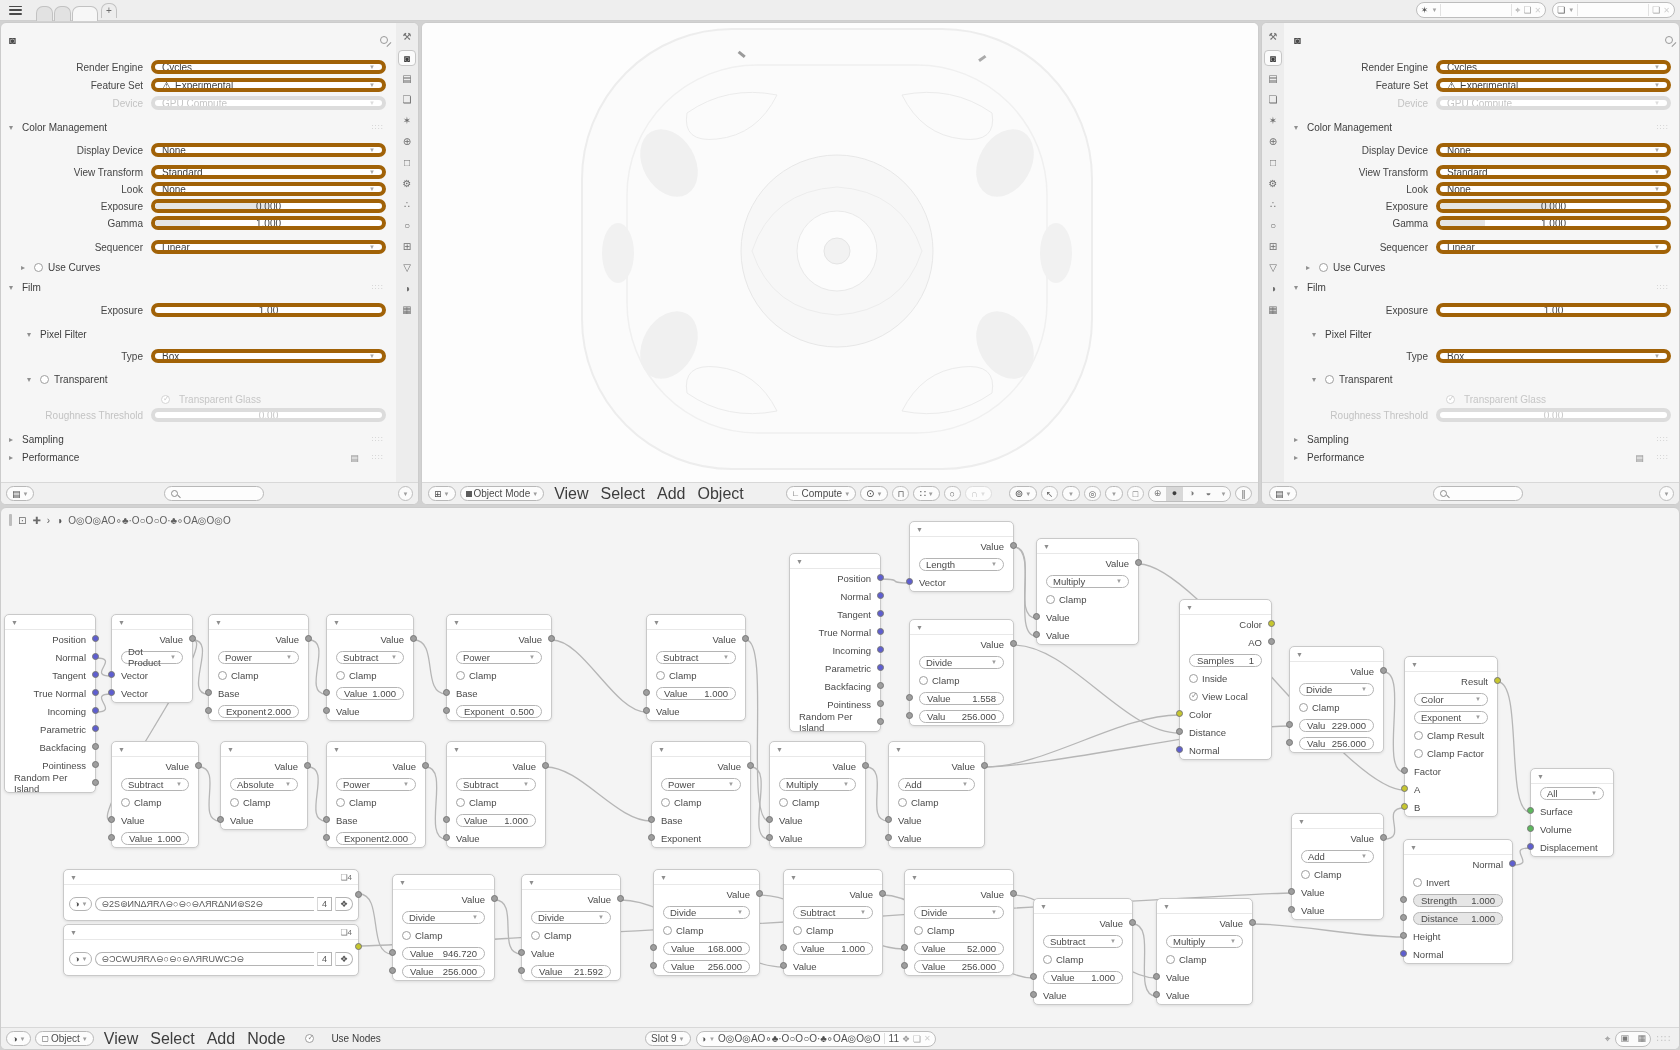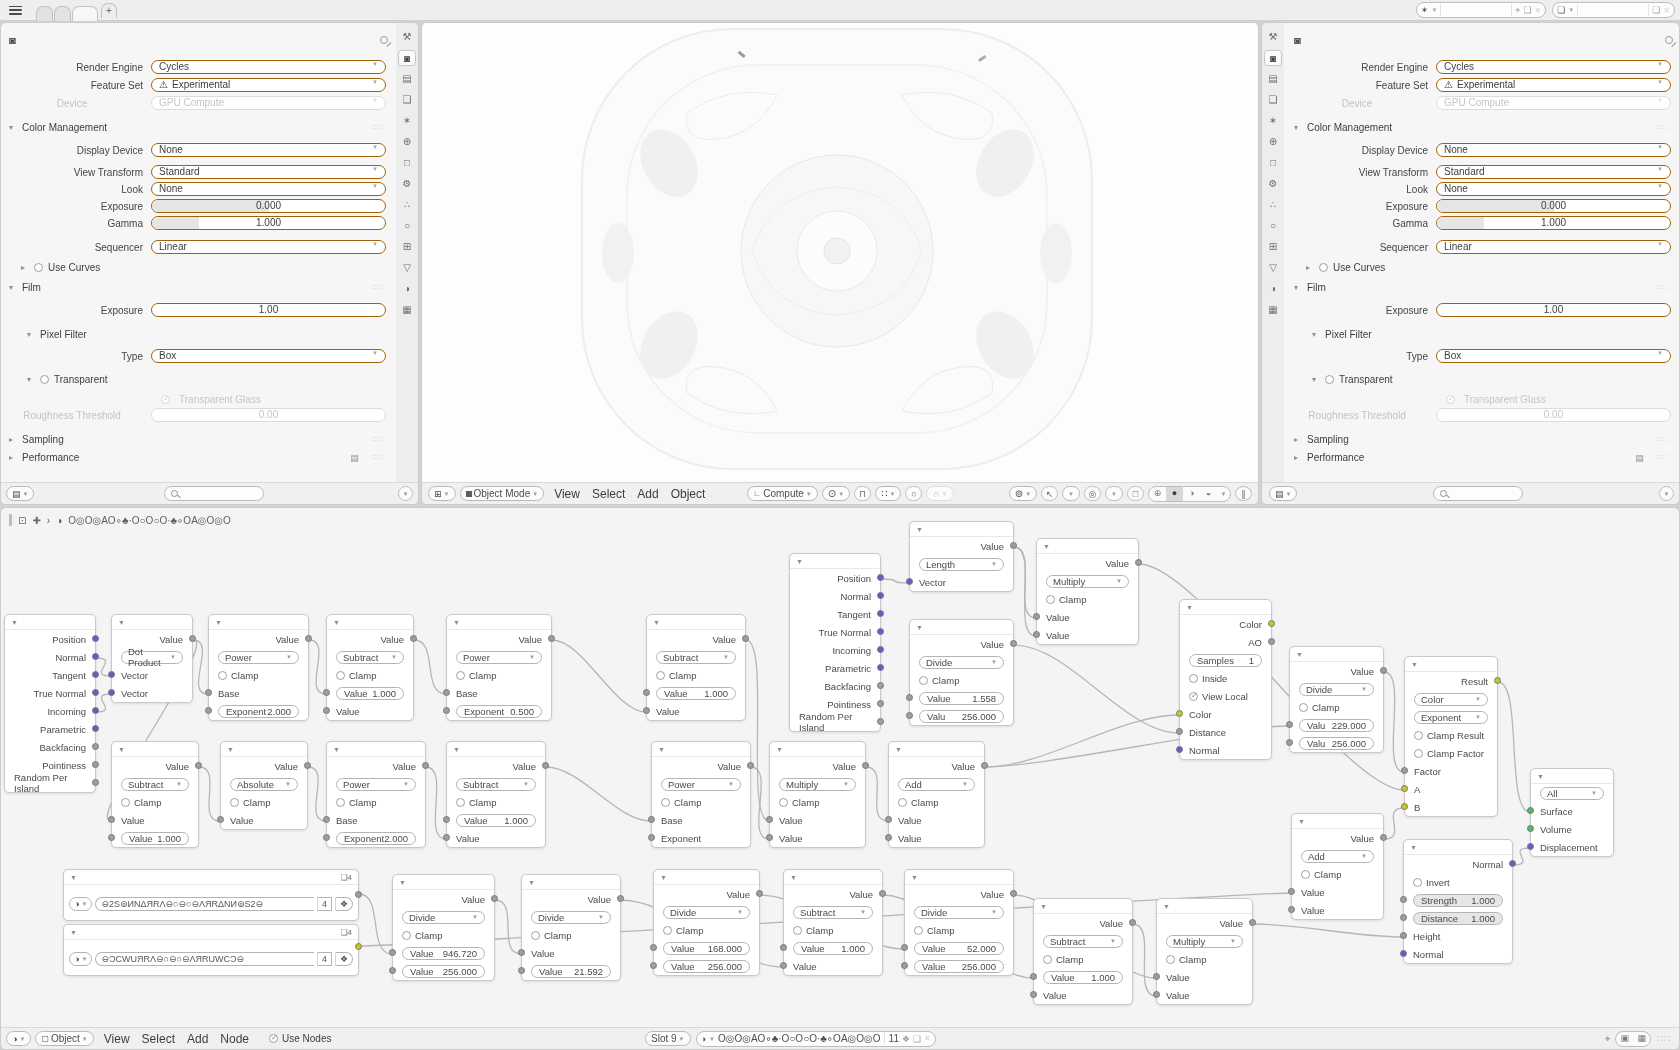--- a/index.html
+++ b/index.html
@@ -33,22 +33,22 @@
   .circle-chev { position:absolute; width:15px; height:15px; border:1px solid #bdbdbd; border-radius:50%; background:#fbfbfb; color:#9e9e9e; font-size:6px; text-align:center; line-height:14px; }
 
   
   .prop-content { position:absolute; top:0; bottom:22px; overflow:hidden; }
   .prop-top { display:flex; align-items:center; height:22px; margin-top:6px; padding:0 8px; }
   .panel-ic { color:#4a4a4a; font-size:11px; }
   .icon-pin { position:relative; margin-left:auto; width:8px; height:8px; border:1.2px solid #9a9a9a; border-radius:50%; }
   .icon-pin::after { content:""; position:absolute; width:6px; height:1.2px; background:#9a9a9a; transform:rotate(-45deg); left:5px; top:7px; }
   .prow { display:flex; align-items:center; height:14px; padding-right:10px; }
   .plabel { width:150px; text-align:right; padding-right:8px; color:#454545; white-space:nowrap; }
-  .plabel.dim { color:#c3c3c3;text-align:center; }
-  .pwidget { flex:1; position:relative; height:14px; border:1px solid #a16207; border-radius:8px; background:#fff; display:flex; align-items:flex-start; padding:0 7px; color:#3e3e3e; overflow:hidden; }
+  .plabel.dim { color:#c3c3c3; }
+  .pwidget { flex:1; position:relative; height:14px; border:4px solid #a16207; border-radius:8px; background:#fff; display:flex; align-items:center; padding:0 7px; color:#3e3e3e; overflow:hidden; }
   .pwidget .wchev { margin-left:auto; color:#a8a8a8; font-size:6px; }
   .pwidget.dis { border-color:#dcdcdc; color:#c6c6c6; }
   .pwidget.dis .wchev { color:#ddd; }
   .sl-fill { position:absolute; left:0; top:0; bottom:0; background:#e5e5e5; }
   .wnum { flex:1; text-align:center; position:relative; }
   .psection { display:flex; align-items:center; gap:5px; padding-left:8px; color:#3d3d3d; }
   .psection .arr { color:#8f8f8f; font-size:8px; width:8px; }
   .dots4 { margin-left:auto; margin-right:12px; color:#d2d2d2; font-size:8px; letter-spacing:1px; }
   .listic { margin-left:auto; color:#8f8f8f; font-size:9px; }
   .listic + .dots4 { margin-left:8px; }
@@ -56,21 +56,21 @@
   .cbox.on::after { content:"✓"; position:absolute; left:1px; top:-2px; font-size:8px; color:#8a8a8a; }
   .cbox.dim { border-color:#d5d5d5; }
   .cbox.dim::after { color:#c9c9c9; }
   .navbar { position:absolute; top:0; bottom:22px; width:22px; background:#ededed; display:flex; flex-direction:column; align-items:center; padding-top:6px; gap:5px; }
   .nav-ic { width:18px; height:16px; text-align:center; line-height:16px; color:#6e6e6e; font-size:10px; border-radius:4px; }
   .nav-ic.active { background:#fbfbfb; border:1px solid #c6c6c6; color:#3c3c3c; }
 
   
   #viewport-canvas { position:absolute; inset:0; bottom:22px; background:#fdfdfd; }
   .vp-header { display:flex; align-items:center; gap:4px; padding-left:6px; }
-  .menu-item { color:#3d3d3d; padding:0 6px; font-size:12px;text-align:right; }
+  .menu-item { color:#3d3d3d; padding:0 6px; font-size:16px;text-align:right; }
   .mini-sq { width:6px; height:6px; background:#5c5c5c; }
   .tool-btn { display:flex; align-items:center; justify-content:center; height:15px; min-width:17px; border:1px solid #c0c0c0; border-radius:8px; background:#fbfbfb; color:#666; font-size:9px; padding:0 3px; gap:2px; }
   .shade-group { display:flex; align-items:center; height:16px; border:1px solid #bdbdbd; border-radius:8px; background:#fbfbfb; overflow:hidden; }
   .shade-btn { width:17px; height:16px; text-align:center; line-height:15px; color:#7b7b7b; font-size:9px; }
   .shade-btn.active { background:#d8d8d8; color:#3d3d3d; }
 
   
   #node-editor { background:#f4f4f4; }
   #links-svg { position:absolute; inset:0; }
   .breadcrumb { position:absolute; left:8px; top:6px; display:flex; align-items:center; gap:6px; color:#5f5f5f; font-size:10px; }
@@ -88,21 +88,21 @@
   .nfld .fval { margin-left:auto; }
   .nfld.slfill { background:linear-gradient(to right,#e6e6e6 0,#e6e6e6 100%); }
   .dbrow { display:flex; align-items:center; gap:3px; padding:0 5px; height:20px; }
   .dbrow .nbtn { display:flex; align-items:center; height:14px; border:1px solid #b4b4b4; border-radius:7px; padding:0 4px; gap:2px; background:#fff; color:#555; font-size:9px; }
   .dbrow .nname { flex:1; height:14px; border:1px solid #b4b4b4; border-radius:7px 0 0 7px; border-right:none; background:#fff; padding:0 5px; line-height:13px; white-space:nowrap; overflow:hidden; font-size:9px; color:#565656; }
   .dbrow .nchip { height:14px; border:1px solid #b4b4b4; border-left:1px solid #d8d8d8; background:#fff; padding:0 4px; line-height:13px; font-size:9px; color:#565656; }
   .dbrow .nshield { border-radius:0 7px 7px 0; }
   .ne-header { position:absolute; left:0; right:0; bottom:0; height:22px; background:#f0f0f0; border-top:1px solid #d8d8d8; display:flex; align-items:center; gap:4px; padding-left:5px; }
   .ne-center { position:absolute; left:644px; display:flex; align-items:center; gap:5px; }
   .ne-right { position:absolute; right:8px; display:flex; align-items:center; gap:5px; color:#8a8a8a; }
-  .usecheck { display:flex; align-items:center; gap:4px; margin-left:10px; color:#3d3d3d; }
+  .usecheck { display:flex; align-items:center; gap:17px; margin-left:10px; color:#3d3d3d; }
 </style>
 </head>
 <body>
 
 <div id="root">
 
   <div id="topbar">
     <div class="hamburger">
         <div></div>
         <div></div>

